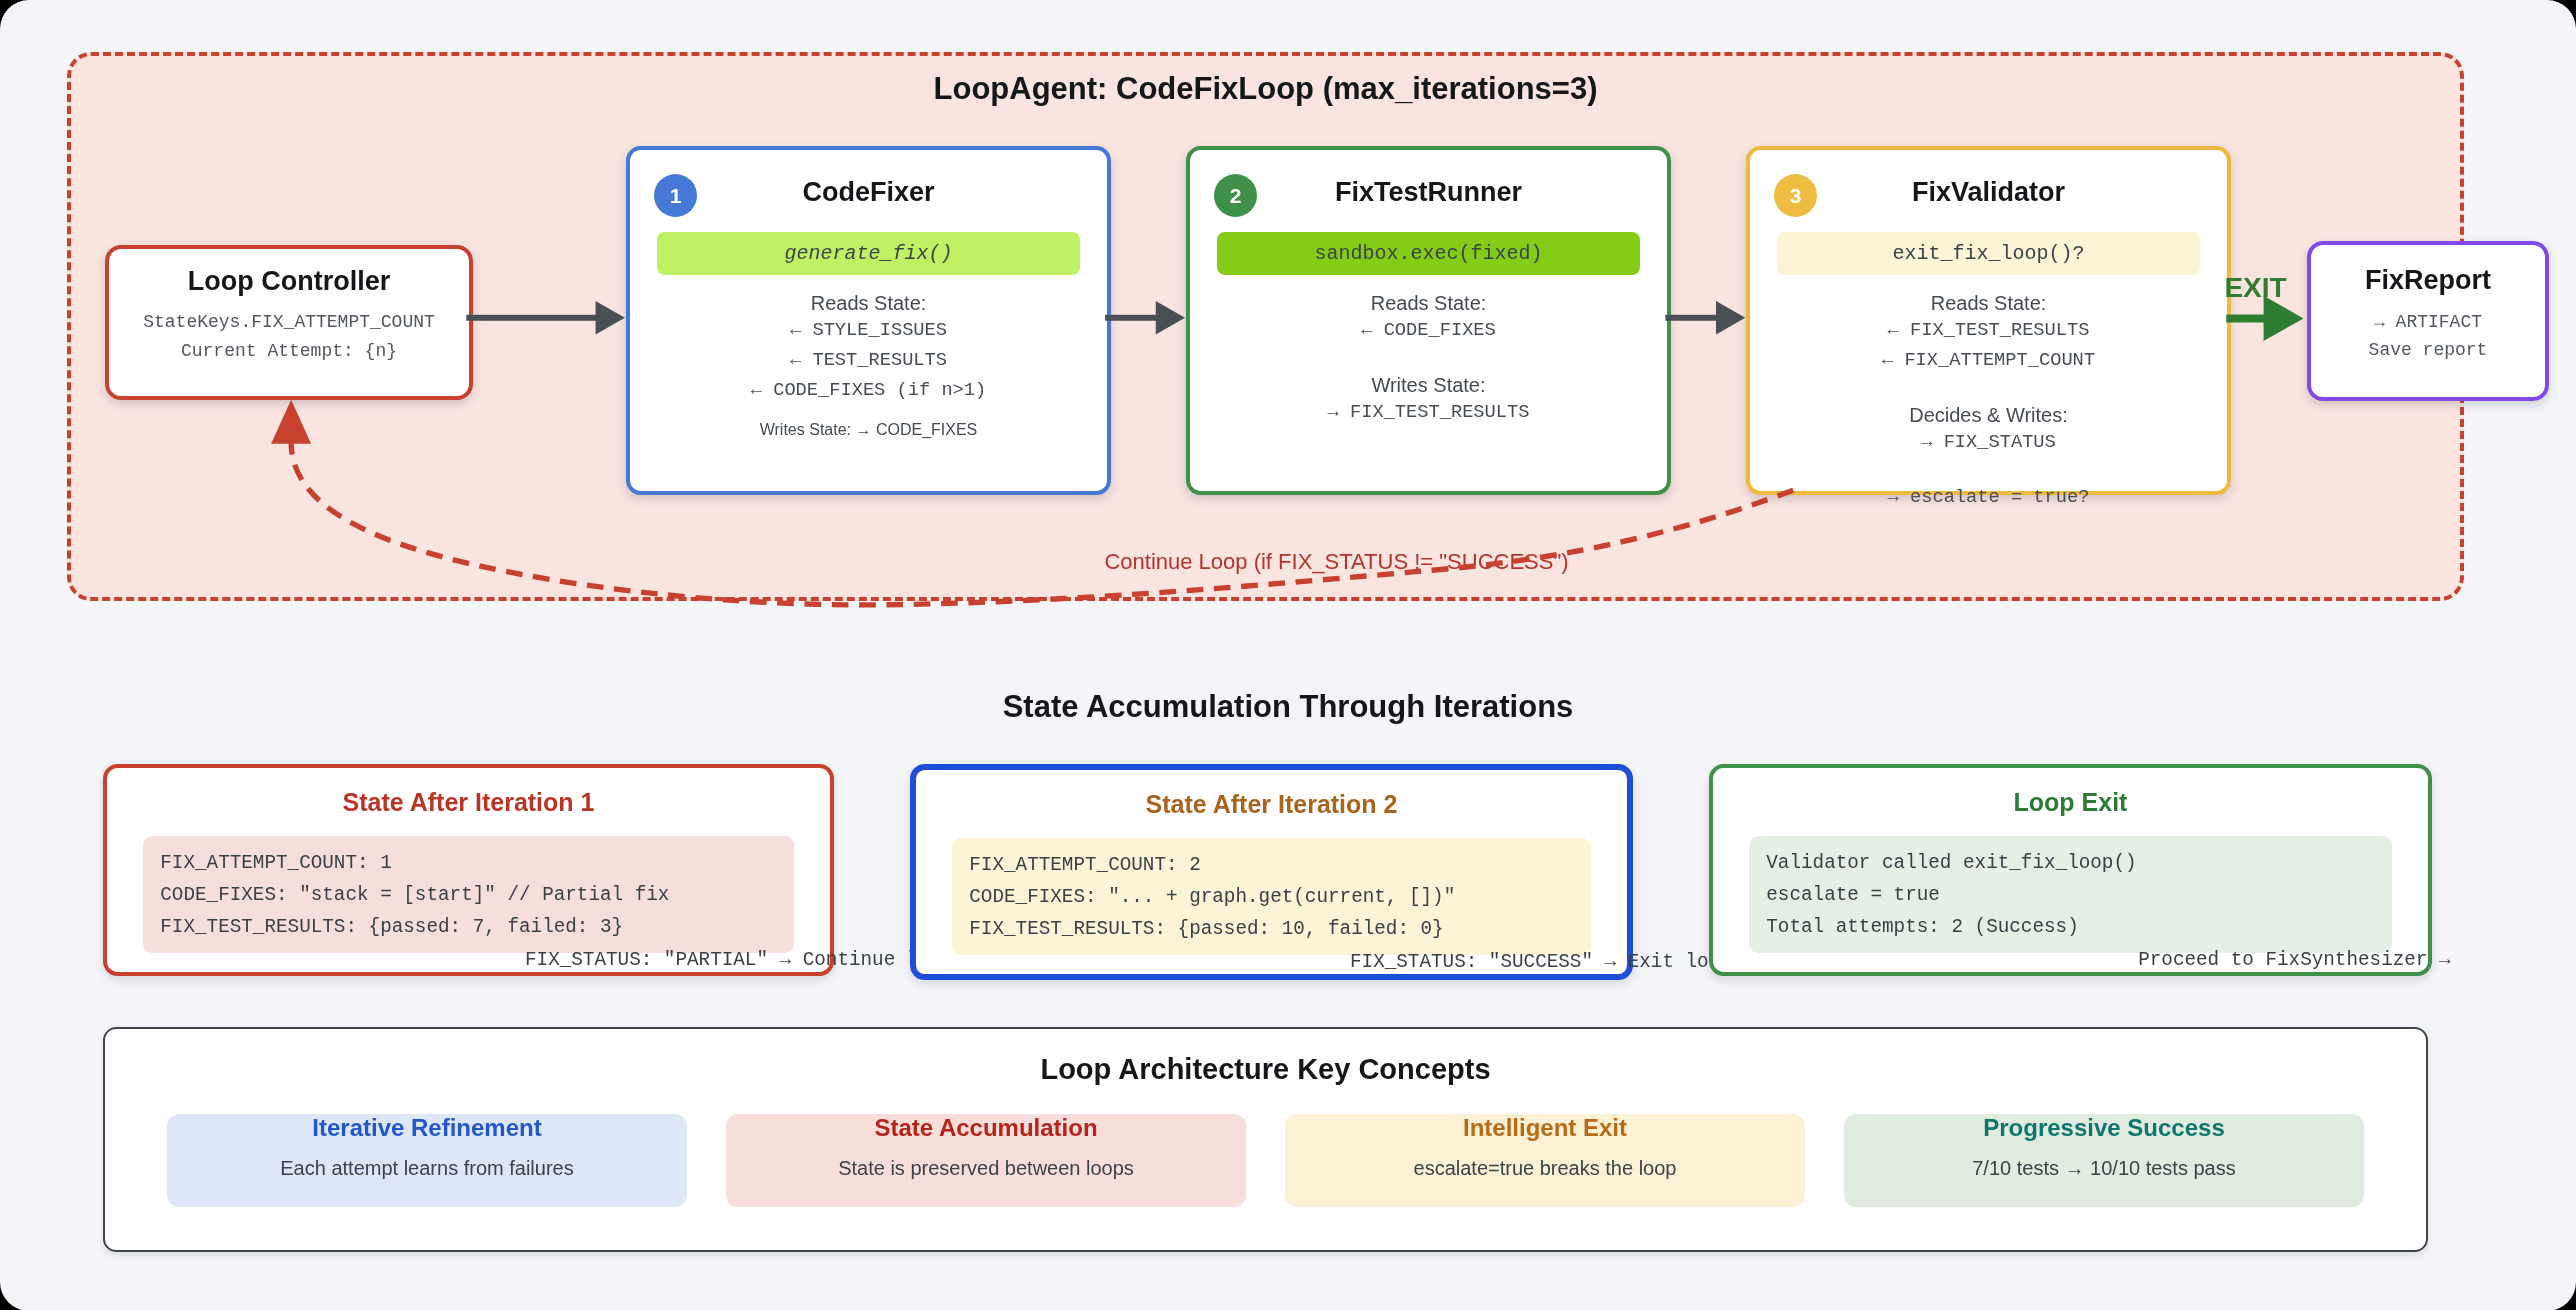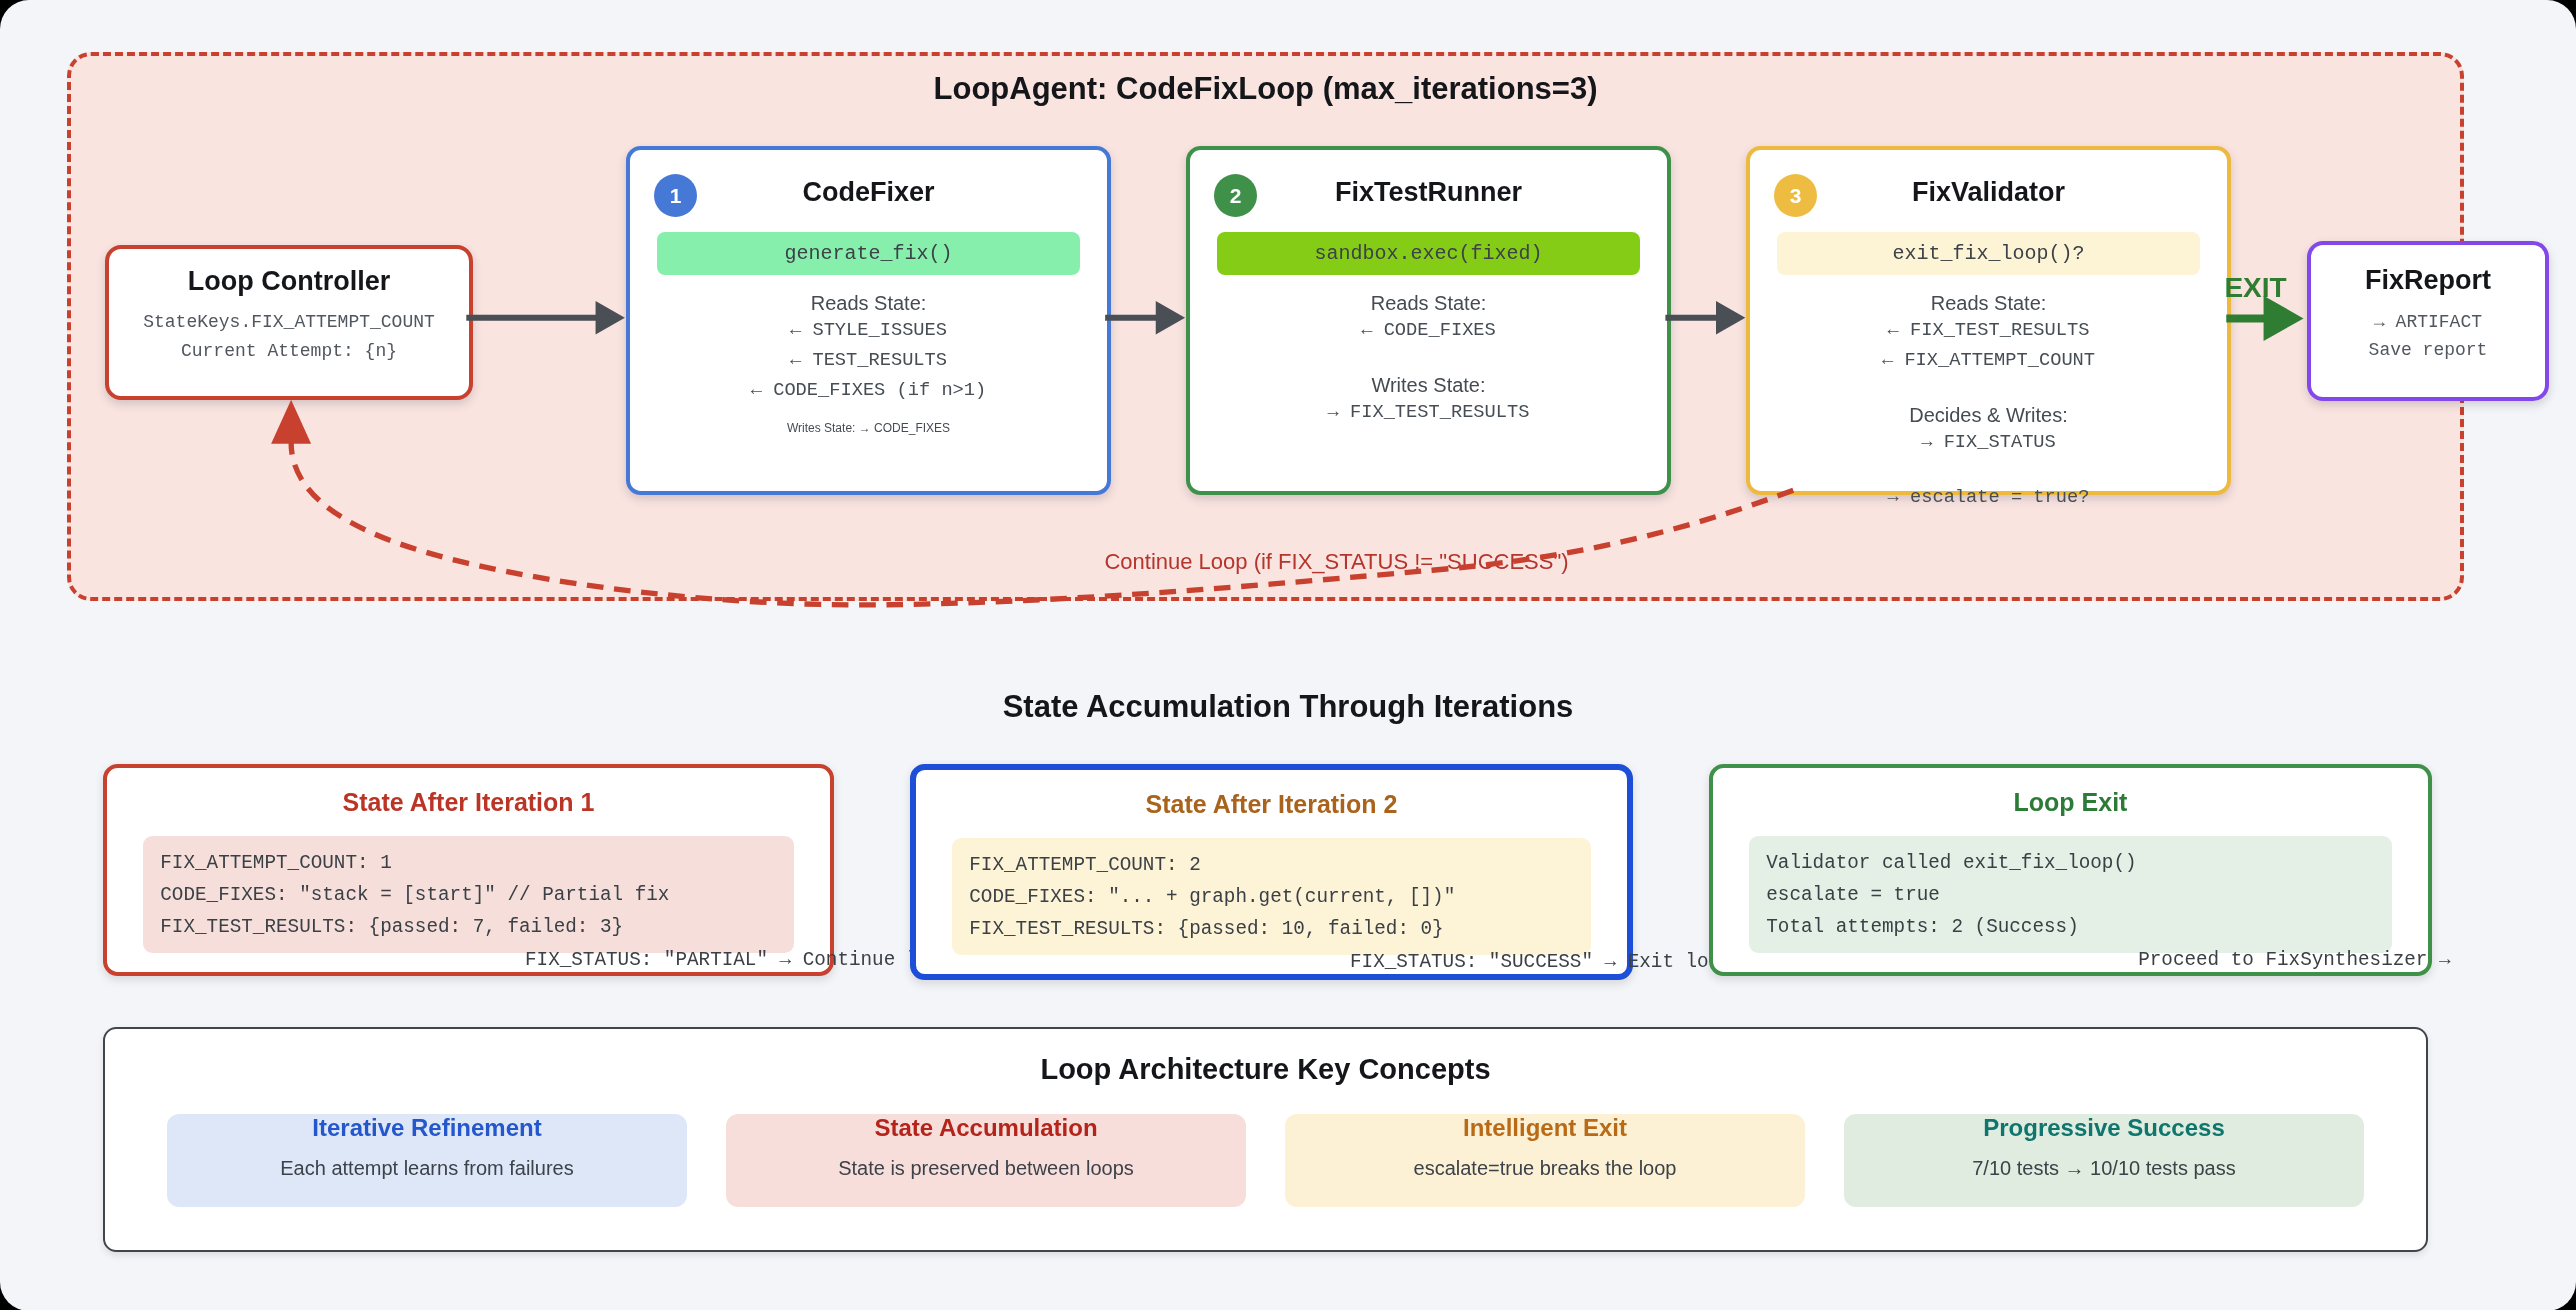--- a/index.html
+++ b/index.html
@@ -40,27 +40,27 @@
     color:#fff;font-size:21px;font-weight:bold;line-height:43px;text-align:center;
   }
   .blue  .badge{background:#4679d6;}
   .green .badge{background:#3f9149;}
   .amber .badge{background:#eebc40;}
   .agent h2{margin:27px 8px 0;font-size:27px;font-weight:bold;color:#15161a;}
   .code-pill{
     margin:24px 27px 0;height:43px;border-radius:8px;
     font-size:20px;line-height:43px;color:#3c4248;
   }
-  .blue  .code-pill{background:#86efac;}
+  .blue  .code-pill{background:#bef264;font-style:italic;}
   .green .code-pill{background:#84cc16;}
   .amber .code-pill{background:#fdf4d5;}
   .sec-label{margin-top:17.3px;font-size:20px;color:#454b52;}
   .sec-label.gap{margin-top:29px;}
   .state-item{font-size:18.7px;color:#474d55;line-height:30px;}
-  .writes-inline{margin-top:16px;font-size:12px;color:#454b52;}
+  .writes-inline{margin-top:16px;font-size:16px;color:#454b52;}
   .overflow-write{
     position:absolute;left:0;right:0;top:336px;text-align:center;
     font-size:18.7px;color:#474d55;
   }
   .continue-label{
     position:absolute;left:766px;top:493px;width:999px;text-align:center;
     font-size:22px;color:#b5342c;
   }
   
   .report{

